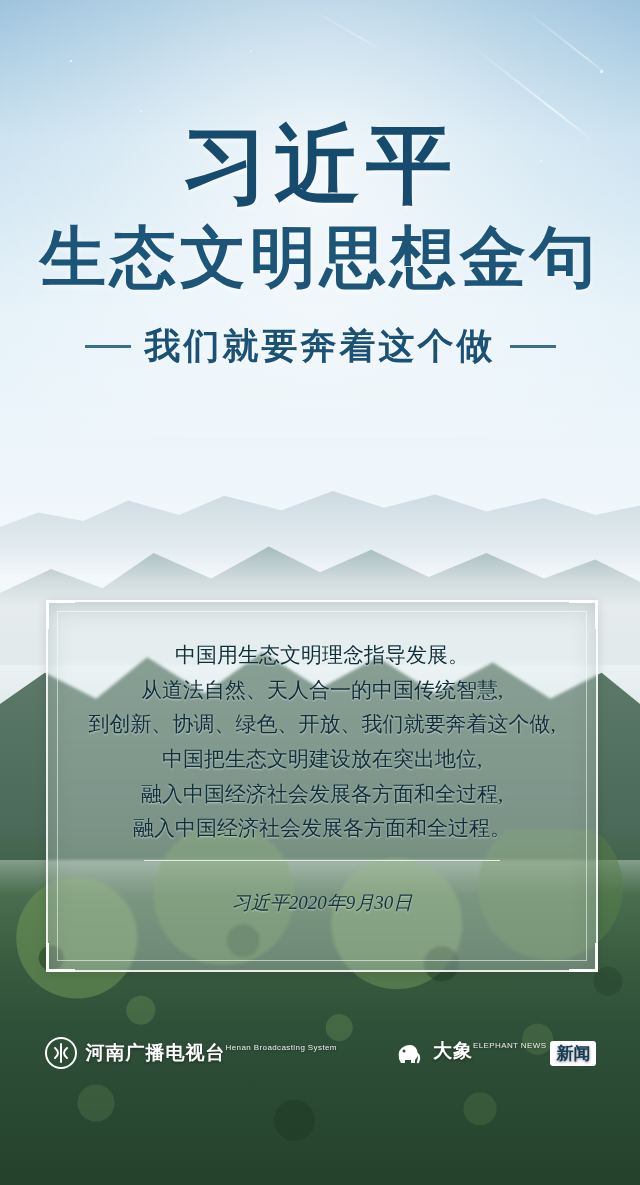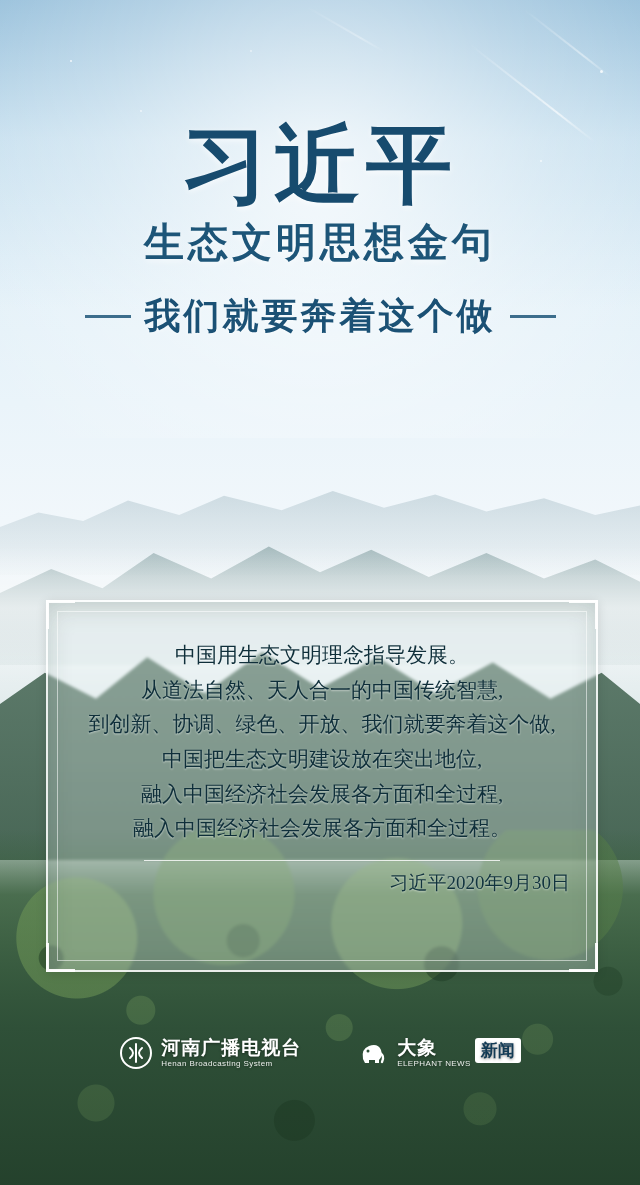--- a/index.html
+++ b/index.html
@@ -131,21 +131,21 @@
     font-size: 86px;
     line-height: 1.05;
     letter-spacing: 6px;
     font-weight: 700;
     color: #174b6e;
     text-shadow: 0 2px 6px rgba(255,255,255,0.7);
     font-family: "Liberation Serif", "DejaVu Serif", serif;
   }
   .title-sub {
     margin-top: 10px;
-    font-size: 40px;
+    font-size: 66px;
     line-height: 1.15;
     letter-spacing: 4px;
     font-weight: 700;
     color: #1d5578;
     text-shadow: 0 2px 6px rgba(255,255,255,0.65);
   }
   .title-band {
     margin-top: 26px;
     display: flex;
     align-items: center;
@@ -209,26 +209,27 @@
   .divider {
     position: absolute;
     left: 96px; right: 96px;
     top: 258px;
     height: 1px;
     background: rgba(255,255,255,0.8);
   }
   .attrib {
     position: absolute;
     left: 26px; right: 26px;
-    top: 264px;
-    text-align: right;
+    top: 284px;
+    text-align: center;
     color: #11333e;
     font-size: 19px;
     line-height: 1.75;
     text-shadow: 0 1px 2px rgba(255,255,255,0.5);
+    font-style: italic;
   }
   .attrib p { margin: 0; }
 
   
   .footer {
     position: absolute;
     left: 0;
     top: 1036px;
     width: 100%;
     display: flex;
@@ -255,21 +256,21 @@
     letter-spacing: 1px;
     line-height: 1.1;
     font-family: "Liberation Sans", sans-serif;
   }
   .logo-text-en {
     font-size: 8px;
     letter-spacing: .4px;
     opacity: .9;
     font-family: "Liberation Sans", sans-serif;
   }
-  .logo-stack { display: flex; flex-direction: column; justify-content: center; }
+  .logo-stack { display: flex; justify-content: center; }
   .logo-badge {
     background: #ffffff;
     color: #123a55;
     font-size: 17px;
     font-weight: 700;
     padding: 1px 6px;
     border-radius: 3px;
     font-family: "Liberation Sans", sans-serif;
   }
   .logo-row { display: flex; align-items: flex-start; gap: 4px; }

